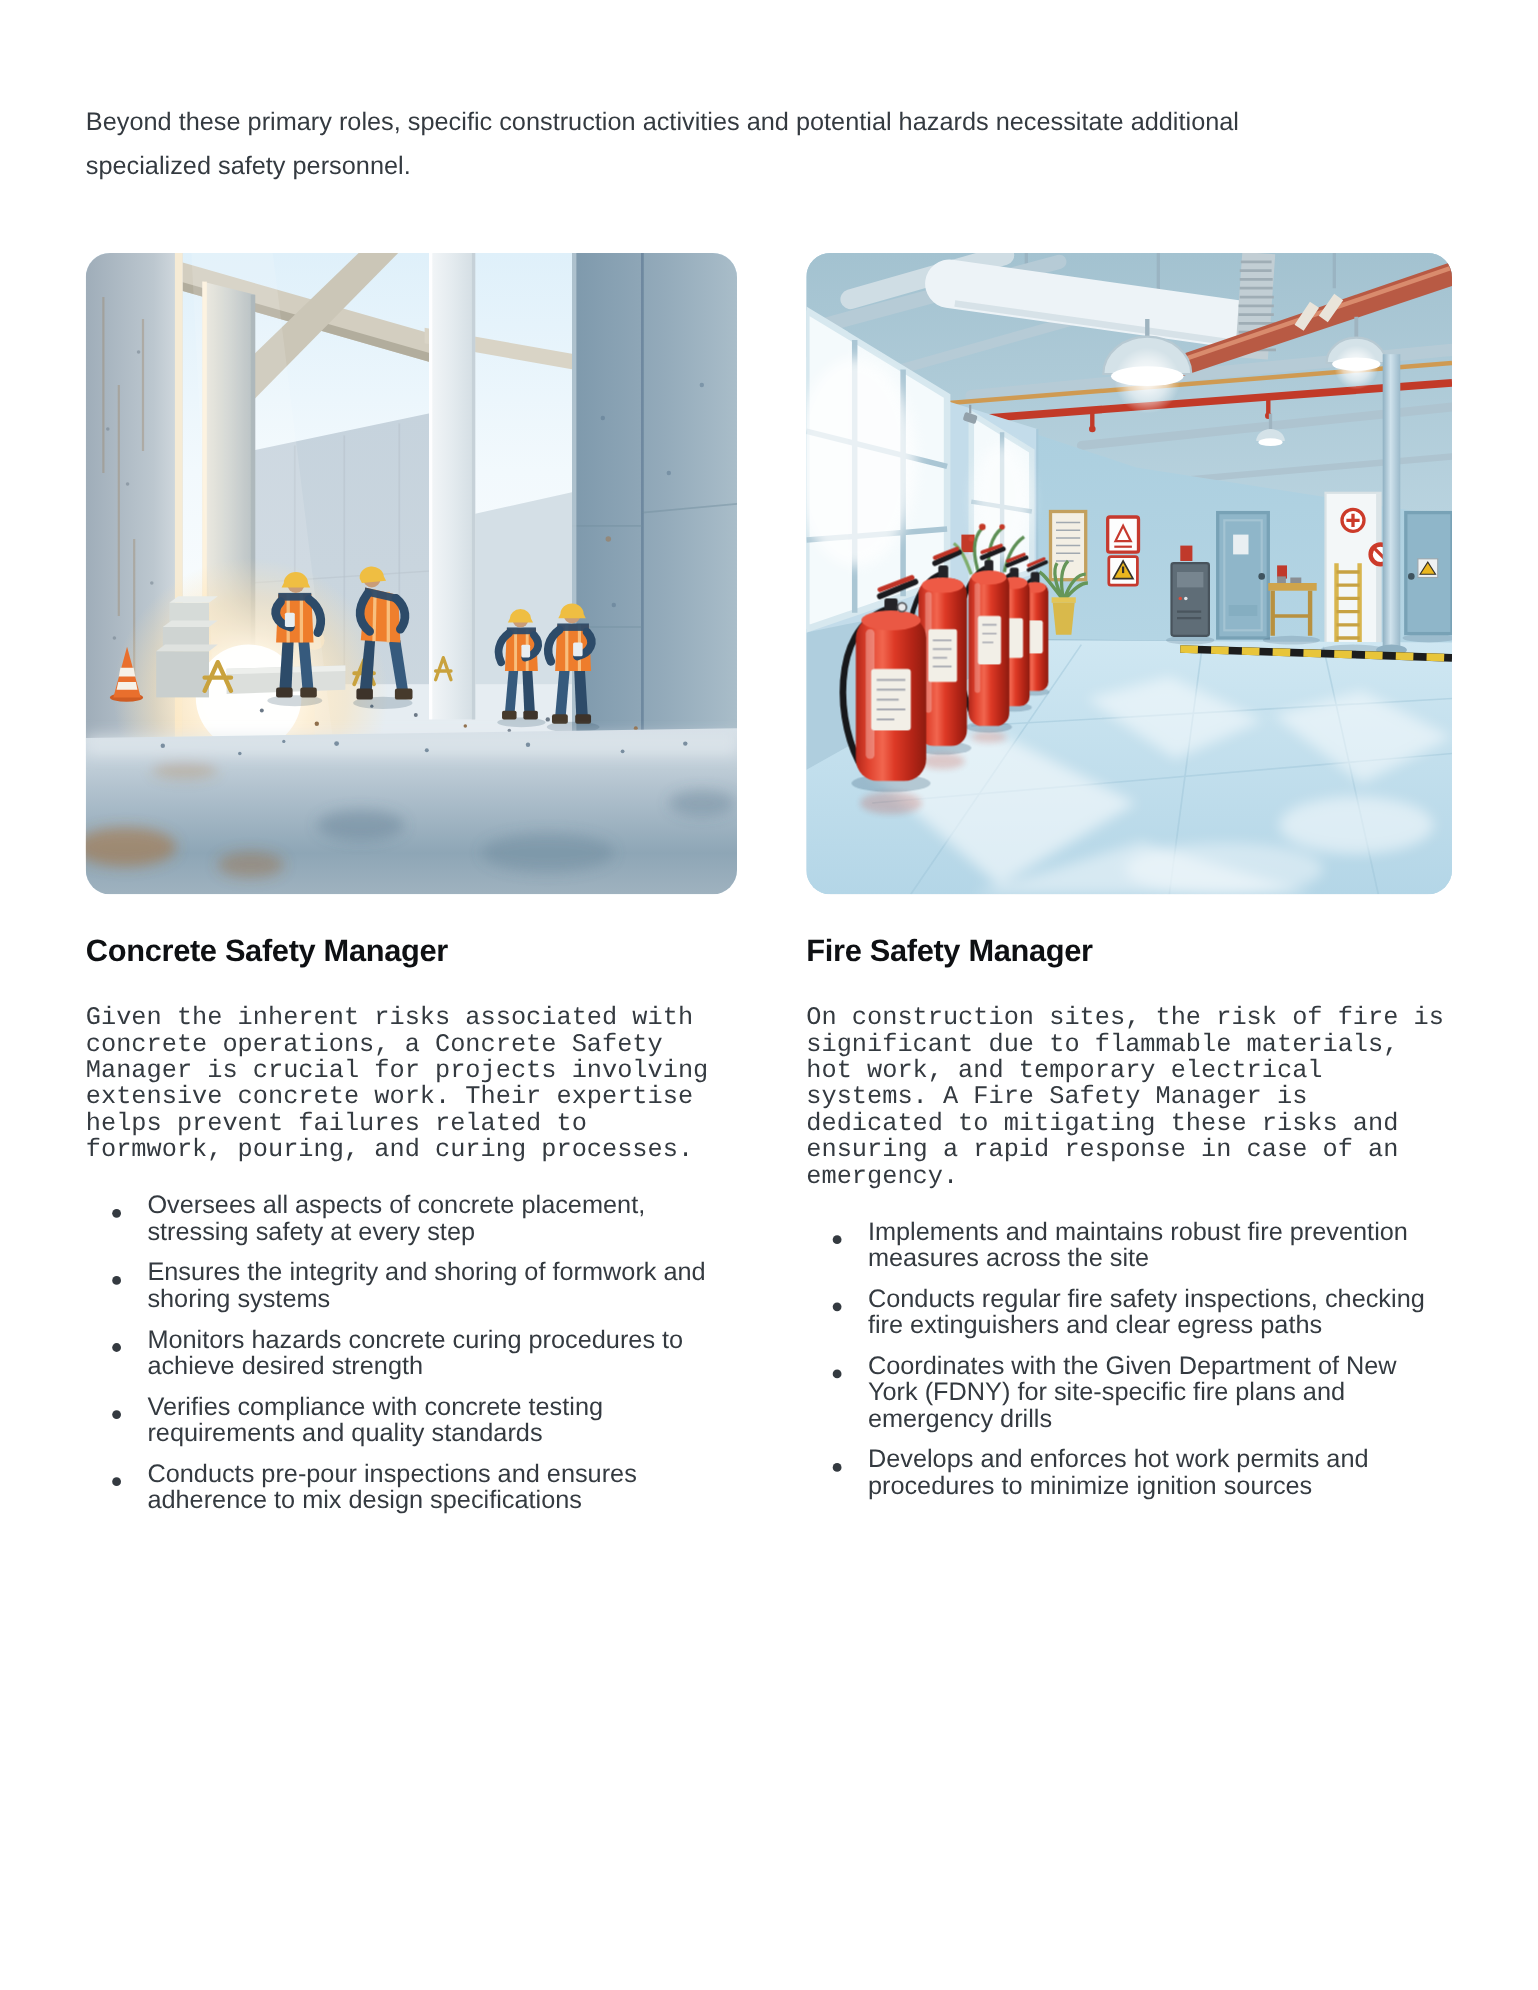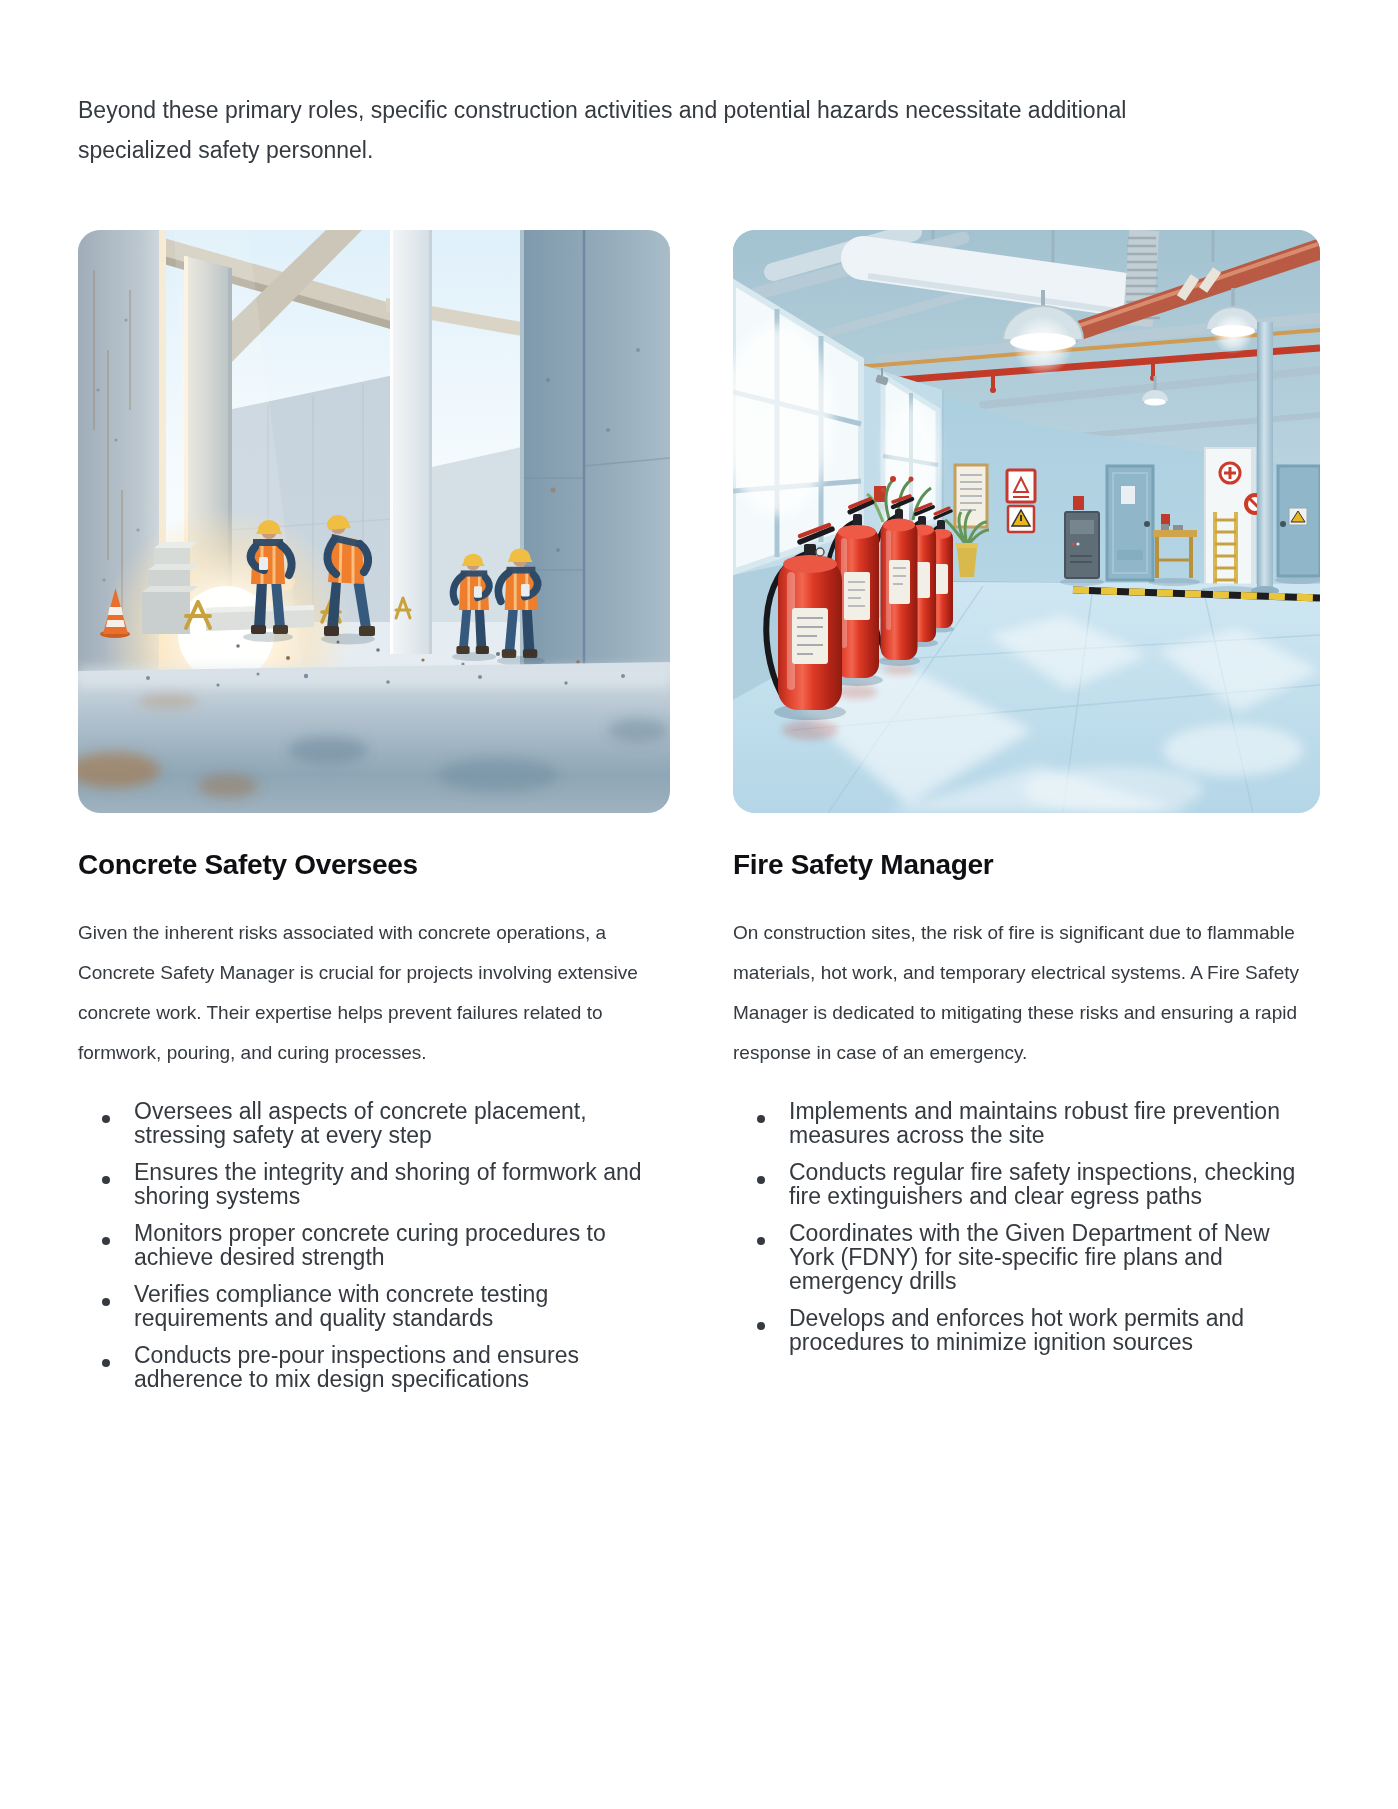--- a/index.html
+++ b/index.html
@@ -8,21 +8,21 @@
     font-family:"Liberation Sans","DejaVu Sans",sans-serif;color:#343a40;
   }
   .page{padding:90px 102px 0 78px;}
   .intro{font-size:23px;line-height:40px;max-width:1132px;margin:0;}
   .columns{display:flex;gap:63px;margin-top:60px;}
   .col-left{width:592px;flex:0 0 auto;}
   .col-right{width:587px;flex:0 0 auto;}
   .photo{width:100%;height:583px;border-radius:22px;overflow:hidden;background:#e4edf3;}
   .photo svg{width:100%;height:100%;display:block;}
   h2{font-size:28px;line-height:36px;font-weight:700;color:#0e1013;margin:34px 0 0 0;letter-spacing:-0.3px;}
-  .desc{font-size:19px;line-height:40px;margin:30px 0 0 0;max-width:598px;}
+  .desc{font-size:23px;line-height:24px;margin:30px 0 0 0;max-width:598px;font-family:Liberation Mono, monospace;}
   ul.points{list-style:none;margin:26px 0 0 0;padding:0;}
   ul.points li{position:relative;padding-left:56px;font-size:23px;line-height:24px;margin:0 0 13px 0;max-width:570px;}
   ul.points li::before{content:"";position:absolute;left:24px;top:16px;width:8px;height:8px;border-radius:50%;background:#343a40;}
 </style>
 </head>
 <body>
 
 <div class="page">
 
   <p class="intro">Beyond these primary roles, specific construction activities and potential hazards necessitate additional specialized safety personnel.</p>
@@ -239,26 +239,26 @@
               <circle cx="310" cy="452" r="1.8"></circle>
                 <circle cx="402" cy="447" r="2"></circle>
                 <circle cx="488" cy="453" r="1.7"></circle>
               <circle cx="545" cy="446" r="2"></circle>
                 <circle cx="180" cy="444" r="1.5"></circle>
             </g>
           </g>
         </svg>
       </figure>
 
-      <h2>Concrete Safety Oversees</h2>
+      <h2>Concrete Safety Manager</h2>
       <p class="desc">Given the inherent risks associated with concrete operations, a Concrete Safety Manager is crucial for projects involving extensive concrete work. Their expertise helps prevent failures related to formwork, pouring, and curing processes.</p>
       <ul class="points">
         <li>Oversees all aspects of concrete placement, stressing safety at every step</li>
         <li>Ensures the integrity and shoring of formwork and shoring systems</li>
-        <li>Monitors proper concrete curing procedures to achieve desired strength</li>
+        <li>Monitors hazards concrete curing procedures to achieve desired strength</li>
         <li>Verifies compliance with concrete testing requirements and quality standards</li>
         <li>Conducts pre-pour inspections and ensures adherence to mix design specifications</li>
       </ul>
     </div>
 
     <div class="col-right">
       <figure class="photo" style="margin:0" role="img" aria-label="Row of red fire extinguishers along the wall of an industrial room with light blue walls, large windows, exposed ceiling pipes and a glossy floor">
         <svg viewBox="0 0 587 583" preserveAspectRatio="xMidYMid slice">
           <defs>
             <linearGradient id="wallR" x1="0" y1="0" x2="0" y2="1">

